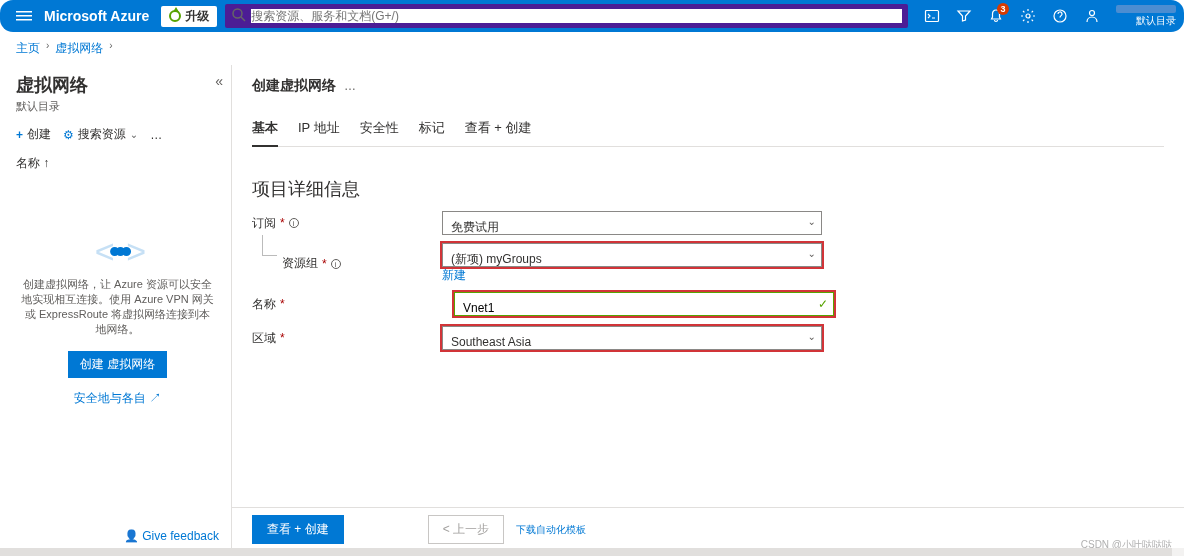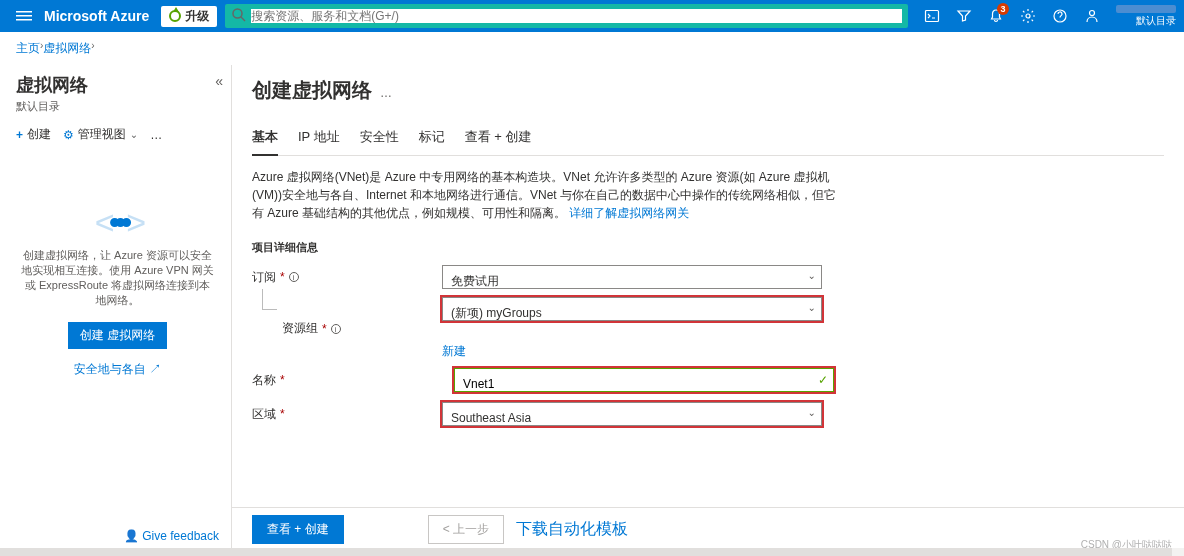--- a/index.html
+++ b/index.html
@@ -1,36 +1,36 @@
 <!DOCTYPE html>
 <html><head>
 <meta charset="utf-8">
 <style>
 * { box-sizing: border-box; margin: 0; padding: 0; font-family: "Segoe UI", -apple-system, sans-serif; }
 body { width: 1184px; height: 556px; background: #fff; font-size: 12px; color: #323130; position: relative; overflow: hidden; }
 
 
-.topbar { display: flex; align-items: center; height: 32px; background: #0078d4; color: #fff; padding: 0 8px; }
+.topbar { display: flex; align-items: center; height: 32px; background: #0078d4; color: #fff; padding: 0 8px; border-radius: 13px; }
 .topbar .menu-icon, .topbar .ico { display: flex; align-items: center; justify-content: center; width: 32px; height: 32px; cursor: pointer; }
 .topbar .brand { font-size: 14px; font-weight: 600; margin-right: 12px; margin-left: 4px; }
 .upgrade-btn { display: flex; align-items: center; background: #fff; color: #323130; border-radius: 2px; padding: 2px 8px; font-size: 12px; font-weight: 600; cursor: pointer; margin-right: 8px; }
 .upgrade-btn .circ { width: 12px; height: 12px; border: 2px solid #57a300; border-radius: 50%; margin-right: 4px; position: relative; }
 .upgrade-btn .circ::after { content: ""; position: absolute; left: 2px; top: -5px; width: 0; height: 0; border-left: 3px solid transparent; border-right: 3px solid transparent; border-bottom: 5px solid #57a300; }
-.searchbox { flex: 1; display: flex; align-items: center; background: #14b8a6; height: 24px; border-radius: 2px; margin-right: 8px; padding: 0 6px; }
+.searchbox { flex: 1; display: flex; align-items: center; background: #4c1d95; height: 24px; border-radius: 2px; margin-right: 8px; padding: 0 6px; }
 .searchbox input { border: none; outline: none; flex: 1; font-size: 12px; color: #323130; }
 .search-ico { color: #666; margin-right: 4px; }
 .topbar-right { display: flex; align-items: center; }
 .badge { position: relative; }
 .badge-dot { position: absolute; top: 3px; right: 3px; background: #d83b01; color: #fff; font-size: 9px; border-radius: 50%; width: 12px; height: 12px; line-height: 12px; text-align: center; font-weight:600; }
 .acct { display: flex; flex-direction: column; align-items: flex-end; font-size: 10px; line-height: 12px; margin-left: 8px; }
 .acct .obs { width: 60px; height: 8px; background: #4b8dd1; margin-bottom: 2px; border-radius: 2px; }
 .topbar svg { width: 16px; height: 16px; }
 
 
-.breadcrumb { padding: 8px 16px; font-size: 12px; color: #0078d4; display: flex; gap: 0; }
+.breadcrumb { padding: 8px 16px; font-size: 12px; color: #0078d4; display: flex; gap: 6px; }
 .chevron { font-size: 10px; color: #666; }
 
 
 .columns { display: flex; height: calc(100% - 32px - 28px - 10px); }
 
 
 .sidebar { width: 232px; border-right: 1px solid #e1dfdd; padding: 8px 12px 8px 16px; position: relative; }
 .sidebar h2 { font-size: 18px; font-weight: 600; margin-bottom: 2px; }
 .sub { font-size: 11px; color: #605e5c; }
 .collapse { position: absolute; right: 8px; top: 8px; color: #605e5c; font-size: 14px; cursor: pointer; }
@@ -47,53 +47,53 @@
 .empty-desc { font-size: 11px; color: #605e5c; margin-top: 6px; line-height: 15px; }
 .primary-btn { background: #0078d4; color: #fff; border: none; padding: 5px 12px; font-size: 12px; cursor: pointer; margin-top: 14px; }
 .link { color: #0078d4; font-size: 12px; text-decoration: none; display: inline-flex; align-items: center; gap: 2px; cursor: pointer; }
 .sidebar .link-learn { margin-top: 12px; display: block; text-align: center; }
 .feedback { position: absolute; bottom: 8px; right: 12px; color: #0078d4; font-size: 12px; cursor: pointer; }
 .feedback .person { font-size: 12px; }
 
 
 .main { flex: 1; display: flex; flex-direction: column; position: relative; }
 .main-head { padding: 12px 20px 0 20px; }
-.main-head h1 { font-size: 20px; font-weight: 600; display: inline-block; font-family: Liberation Serif, serif; }
+.main-head h1 { font-size: 14px; font-weight: 600; display: inline-block; font-family: Liberation Serif, serif; }
 .more { color: #605e5c; margin-left: 8px; cursor: pointer; }
 .tabs { display: flex; gap: 20px; border-bottom: 1px solid #e1dfdd; margin-top: 18px; font-size: 13px; }
 .tab { padding: 6px 0 8px 0; cursor: pointer; color: #323130; }
 .tab.active { font-weight: 600; border-bottom: 2px solid #323130; margin-bottom: -1px; }
 .scroll { flex: 1; overflow-y: auto; padding: 12px 20px 80px 20px; }
 .desc { font-size: 12px; color: #323130; line-height: 18px; max-width: 590px; }
-.section-h { font-weight: 700; font-size: 11px; margin-top: 18px; margin-bottom: 8px; }
+.section-h { font-weight: 400; font-size: 18px; margin-top: 18px; margin-bottom: 8px; }
 .form-row { display: flex; align-items: center; min-height: 28px; margin-bottom: 6px; }
 .form-row.indent { padding-left: 30px; position: relative; }
 .form-row.indent::before { content: ""; position: absolute; left: 10px; top: -8px; width: 14px; height: 20px; border-left: 1px solid #bbb; border-bottom: 1px solid #bbb; }
 .label-col { width: 190px; font-size: 12px; display: flex; align-items: center; gap: 4px; }
 .label-col.indent-label { width: 160px; }
 .req { color: #a80000; }
 .info-ico { width: 10px; height: 10px; border: 1px solid #605e5c; border-radius: 50%; font-size: 8px; line-height: 9px; text-align: center; color: #605e5c; }
 .field { position: relative; }
 .select, .text-input { width: 380px; height: 24px; border: 1px solid #8a8886; font-size: 12px; padding: 8px 22px 0 8px; display: flex; align-items: center; background: #fff; cursor: pointer; }
 .select .chev { position: absolute; right: 6px; top: 5px; color: #605e5c; font-size: 10px; }
 .text-input { cursor: text; }
 .text-input input { border: none; outline: none; width: 100%; font-size: 12px; }
 .valid { border-color: #57a300; margin-left: 12px; }
 .check { position: absolute; right: 6px; top: 5px; color: #57a300; font-size: 12px; }
 .red-box { outline: 2px solid #d13438; outline-offset: 0; }
-.new-link { display: block; margin-top: 22px; }
+.new-link { display: block; margin-top: 0; }
 
 
 .footer { position: absolute; bottom: 0; left: 0; right: 0; height: 44px; border-top: 1px solid #e1dfdd; display: flex; align-items: center; padding: 0 20px; gap: 12px; background: #fff; }
 .footer .btn { font-size: 12px; padding: 5px 14px; cursor: pointer; }
 .btn-primary { background: #0078d4; color: #fff; border: 1px solid #0078d4; }
 .btn-ghost { background: #fff; border: 1px solid #8a8886; color: #323130; }
 .btn-ghost.disabled { color: #a19f9d; border-color: #c8c6c4; cursor: default; }
 .spacer-sm { width: 60px; }
-.dl-link { color: #0078d4; font-size: 16px; cursor: pointer; }
+.dl-link { color: #0078d4; font-size: 10px; cursor: pointer; }
 
 .watermark { position: absolute; bottom: 4px; right: 12px; font-size: 10px; color: #b0b0b0; }
 .hscroll { position: absolute; bottom: 0; left: 0; right: 0; height: 8px; background: #f3f2f1; }
 .hscroll .thumb { position: absolute; left: 0; right: 12px; top: 0; bottom: 0; background: #e1dfdd; }
 </style>
 </head>
 <body>
 
 <div class="topbar">
   <div class="menu-icon">
@@ -173,25 +173,28 @@
     <div class="collapse">«</div>
     <h2>虚拟网络</h2>
     <div class="sub">默认目录</div>
     <div class="toolbar">
       <div class="item">
           <span class="plus">+</span>
           <span>创建</span>
         </div>
       <div class="item">
           <span class="gear">⚙</span>
-          <span>管理视图</span>
+          <span>搜索资源</span>
           <span class="chevron">⌄</span>
         </div>
       <div class="item">…</div>
     </div>
+    <div class="sort-row">
+        <span>名称 ↑</span>
+      </div>
 
     <div class="empty-box">
       <div class="diamond">&lt;<span class="mid">•••</span>&gt;</div>
       <div class="empty-desc">创建虚拟网络，让 Azure 资源可以安全地实现相互连接。使用 Azure VPN 网关或 ExpressRoute 将虚拟网络连接到本地网络。</div>
       <button class="primary-btn">创建 虚拟网络</button>
       <a class="link link-learn"><span>安全地与各自</span> <span>↗</span></a>
     </div>
     <div class="feedback"><span class="person">👤</span> <span>Give feedback</span></div>
   </div>
 
@@ -201,21 +204,20 @@
       <div class="tabs">
         <div class="tab active">基本</div>
         <div class="tab">IP 地址</div>
         <div class="tab">安全性</div>
         <div class="tab">标记</div>
         <div class="tab">查看 + 创建</div>
       </div>
     </div>
 
     <div class="scroll">
-      <p class="desc"><span>Azure 虚拟网络(VNet)是 Azure 中专用网络的基本构造块。VNet 允许许多类型的 Azure 资源(如 Azure 虚拟机(VM))安全地与各自、Internet 和本地网络进行通信。VNet 与你在自己的数据中心中操作的传统网络相似，但它有 Azure 基础结构的其他优点，例如规模、可用性和隔离。</span> <a class="link">详细了解虚拟网络网关</a></p>
 
       <div class="section-h">项目详细信息</div>
       <div class="form-row">
         <div class="label-col">
             <span>订阅</span> 
             <span class="req">*</span> 
             <span class="info-ico">i</span>
           </div>
         <div class="field">
           <div class="select">

